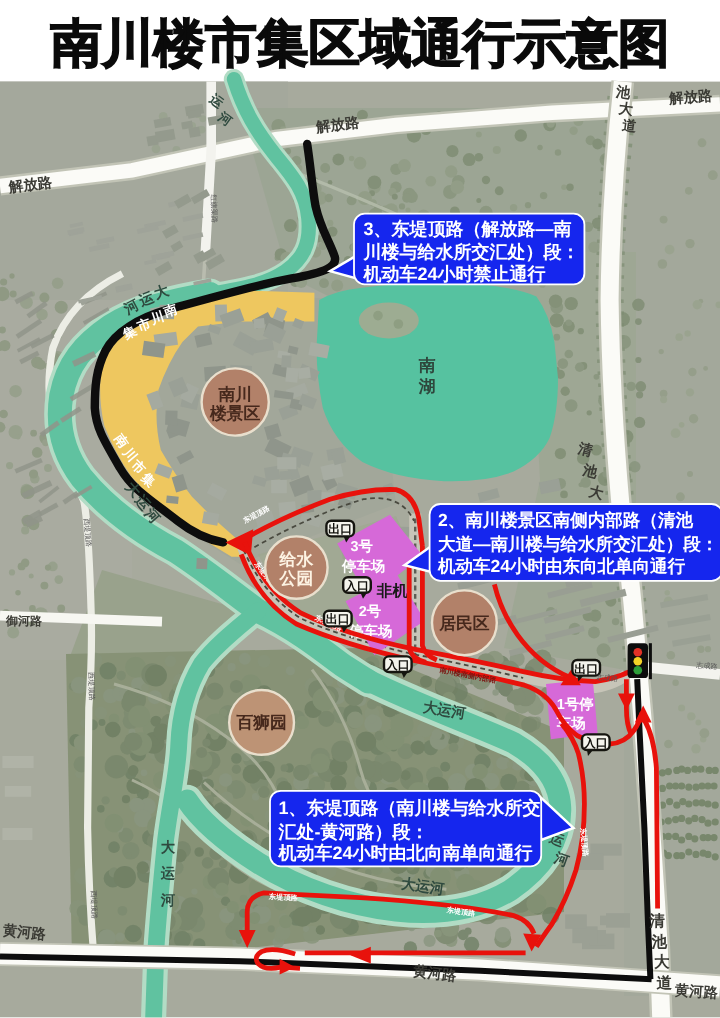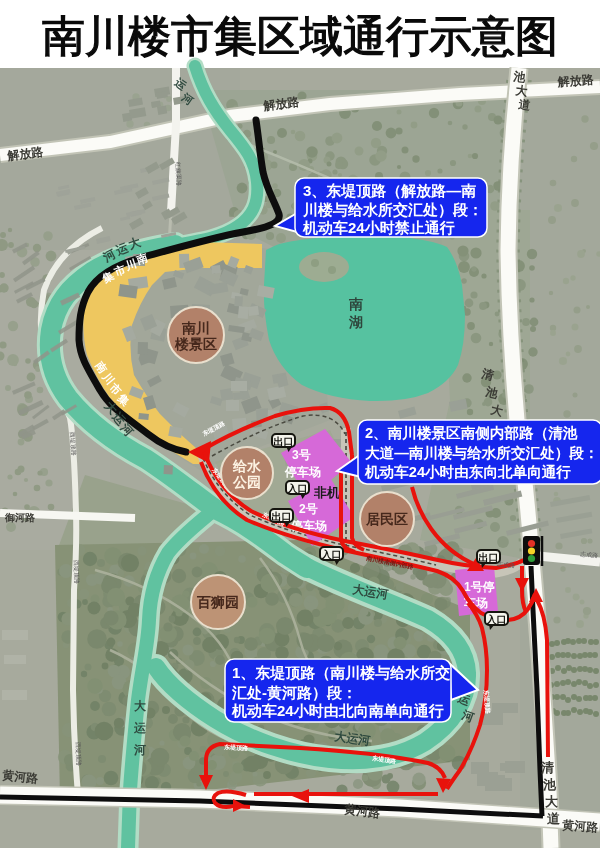--- a/index.html
+++ b/index.html
@@ -1,18 +1,18 @@
 <!DOCTYPE html>
 <html><head>
 <meta charset="utf-8">
 <style>
 html,body{margin:0;padding:0;background:#ffffff;}
 #page{width:600px;height:848px;position:relative;font-family:"Liberation Sans",sans-serif;overflow:hidden;}
 #page svg{font-family:"Liberation Sans",sans-serif;}
-.title{position:absolute;top:8px;left:0;width:600px;text-align:center;font-size:43px;font-weight:400;color:#0a0a0a;letter-spacing:0px;-webkit-text-stroke:1.3px #0a0a0a;}
+.title{position:absolute;top:8px;left:0;width:600px;text-align:center;font-size:43px;font-weight:700;color:#0a0a0a;letter-spacing:0px;-webkit-text-stroke:1.3px #0a0a0a;}
 </style>
 </head>
 <body>
 <div id="page">
 
 <div class="title">南川楼市集区域通行示意图</div>
 <svg width="600" height="848" viewBox="0 0 600 848" style="position:absolute;top:0;left:0">
 
 <rect x="0" y="68" width="600" height="780" fill="#a7aa9d"></rect>
 

